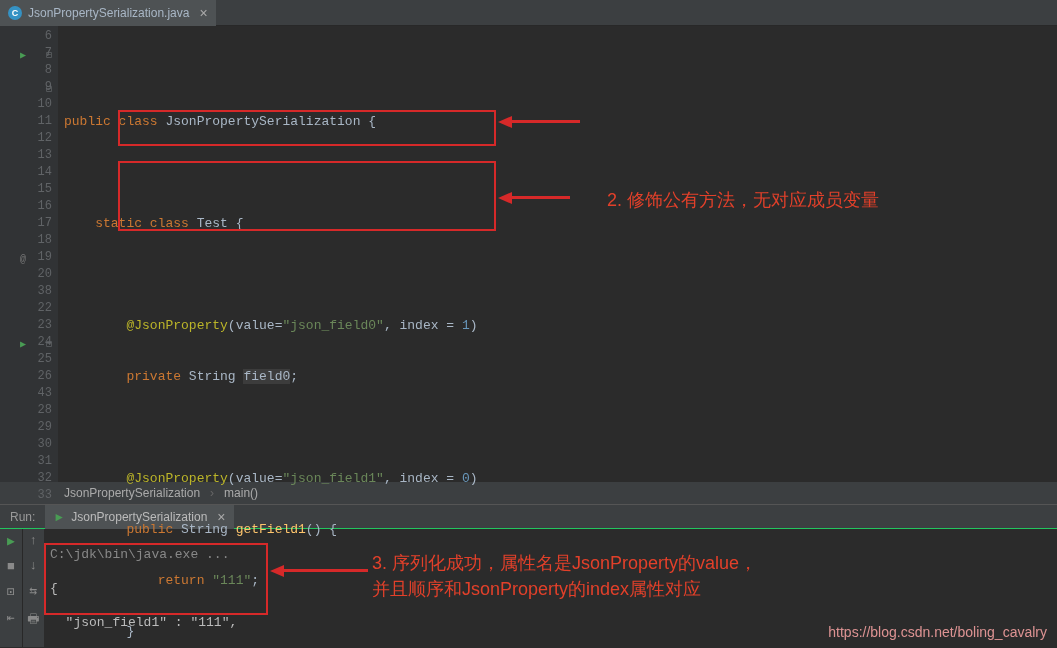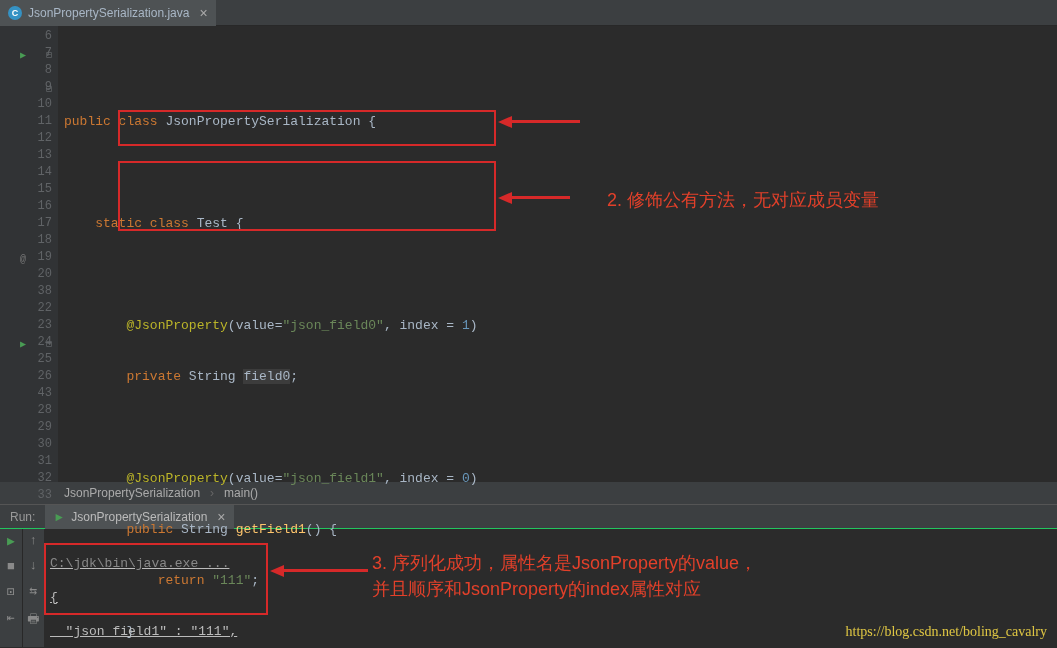--- a/index.html
+++ b/index.html
@@ -174,34 +174,33 @@
   background: #3c3f41;
   display: flex;
   flex-direction: column;
   align-items: center;
   padding-top: 4px;
   gap: 10px;
   border-left: 1px solid #282828;
 }
 .console {
   flex: 1;
-  padding: 9px 6px;
+  padding: 0 6px;
   line-height: 17px;
   font-size: 13px;
   white-space: pre;
   color: #bbb;
   position: relative;
-  text-decoration: underline;
 }
 .watermark {
   position: absolute;
   bottom: 8px;
   right: 10px;
-  color: #fde047;
-  font-family: Liberation Serif, serif;
+  color: #fca5a5;
+  font-family: Liberation Sans, sans-serif;
   font-size: 14px;
   opacity: 0.85;
 }
 </style>
 </head>
 <body>
 
 <div class="tab-bar">
   <div class="tab">
     <span class="tab-icon">C</span>

